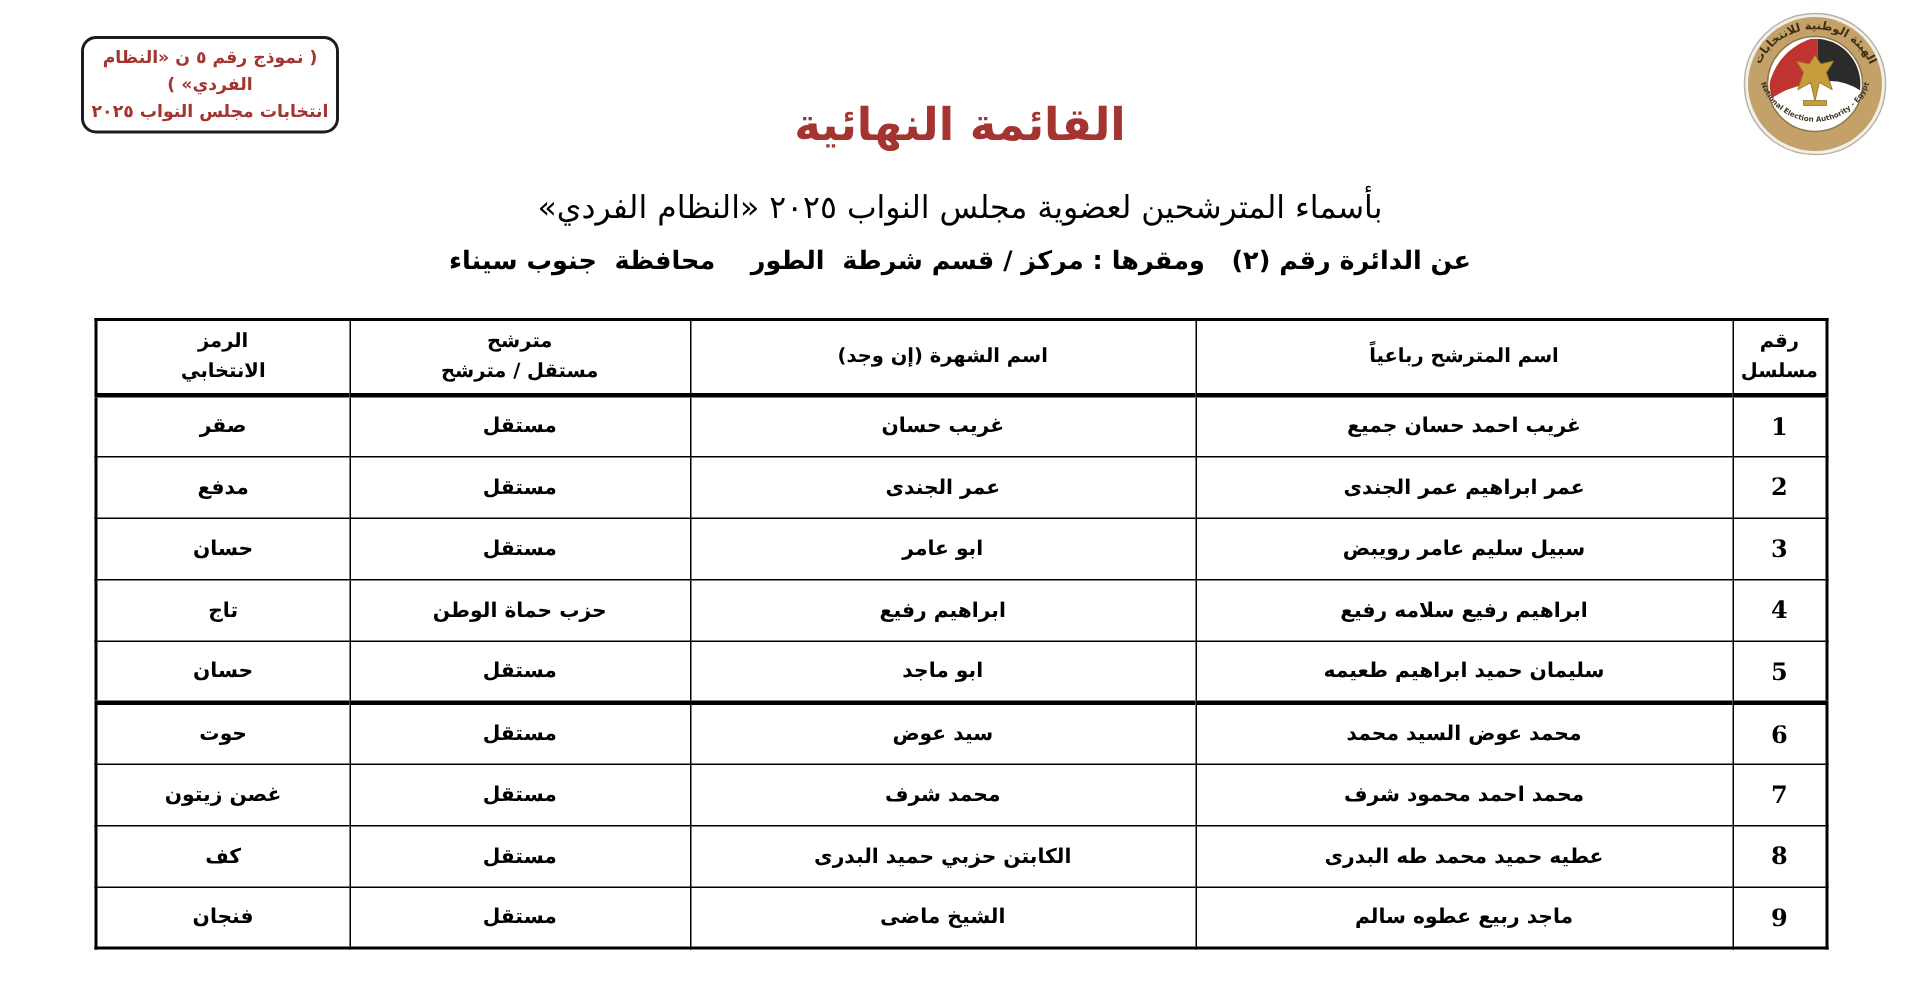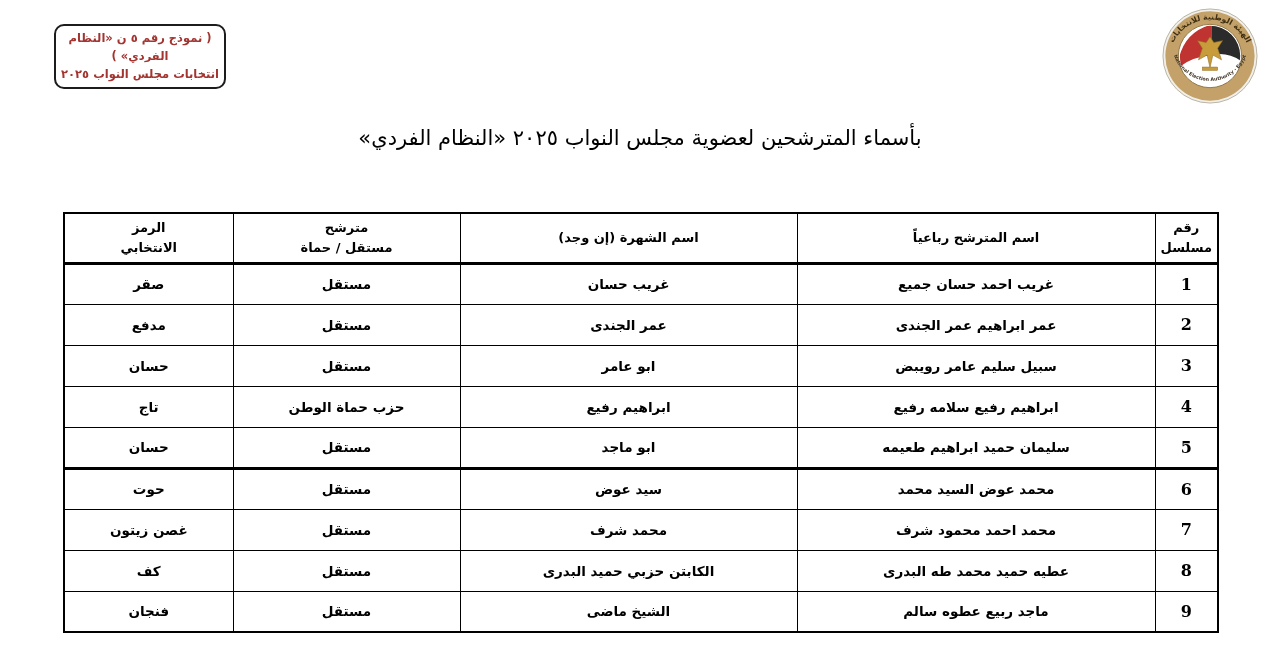--- a/index.html
+++ b/index.html
@@ -86,41 +86,43 @@
       </g>
       <text font-size="8" font-weight="bold" fill="#3e2f12" font-family="DejaVu Sans, sans-serif">
         <textPath href="#arcTop" xlink:href="#arcTop" startOffset="50%" text-anchor="middle">الهيئة الوطنية للانتخابات</textPath>
       </text>
       <text font-size="5" font-weight="bold" fill="#41372a" font-family="DejaVu Sans, sans-serif">
         <textPath href="#arcBottom" xlink:href="#arcBottom" startOffset="50%" text-anchor="middle">National Election Authority - Egypt</textPath>
       </text>
     </svg>
   </div>
 
+  <h1 class="title">القائمة النهائية</h1>
   <div class="subtitle">بأسماء المترشحين لعضوية مجلس النواب ٢٠٢٥ «النظام الفردي»</div>
+  <div class="district">عن الدائرة رقم (٢)   ومقرها : مركز / قسم شرطة  الطور    محافظة  جنوب سيناء</div>
 
   <table class="candidates">
     <colgroup>
       <col style="width:63px">
         <col style="width:358px">
         <col style="width:337px">
         <col style="width:227px">
         <col style="width:169px">
     </colgroup>
     <thead>
       <tr>
         <th>
           <span>رقم</span><br>
           <span>مسلسل</span>
         </th>
         <th>اسم المترشح رباعياً</th>
         <th>اسم الشهرة (إن وجد)</th>
         <th>
           <span>مترشح</span><br>
-          <span>مستقل / حماة</span>
+          <span>مستقل / مترشح</span>
         </th>
         <th>
           <span>الرمز</span><br>
           <span>الانتخابي</span>
         </th>
       </tr>
     </thead>
     <tbody>
       <tr>
         <td class="serial">1</td>

